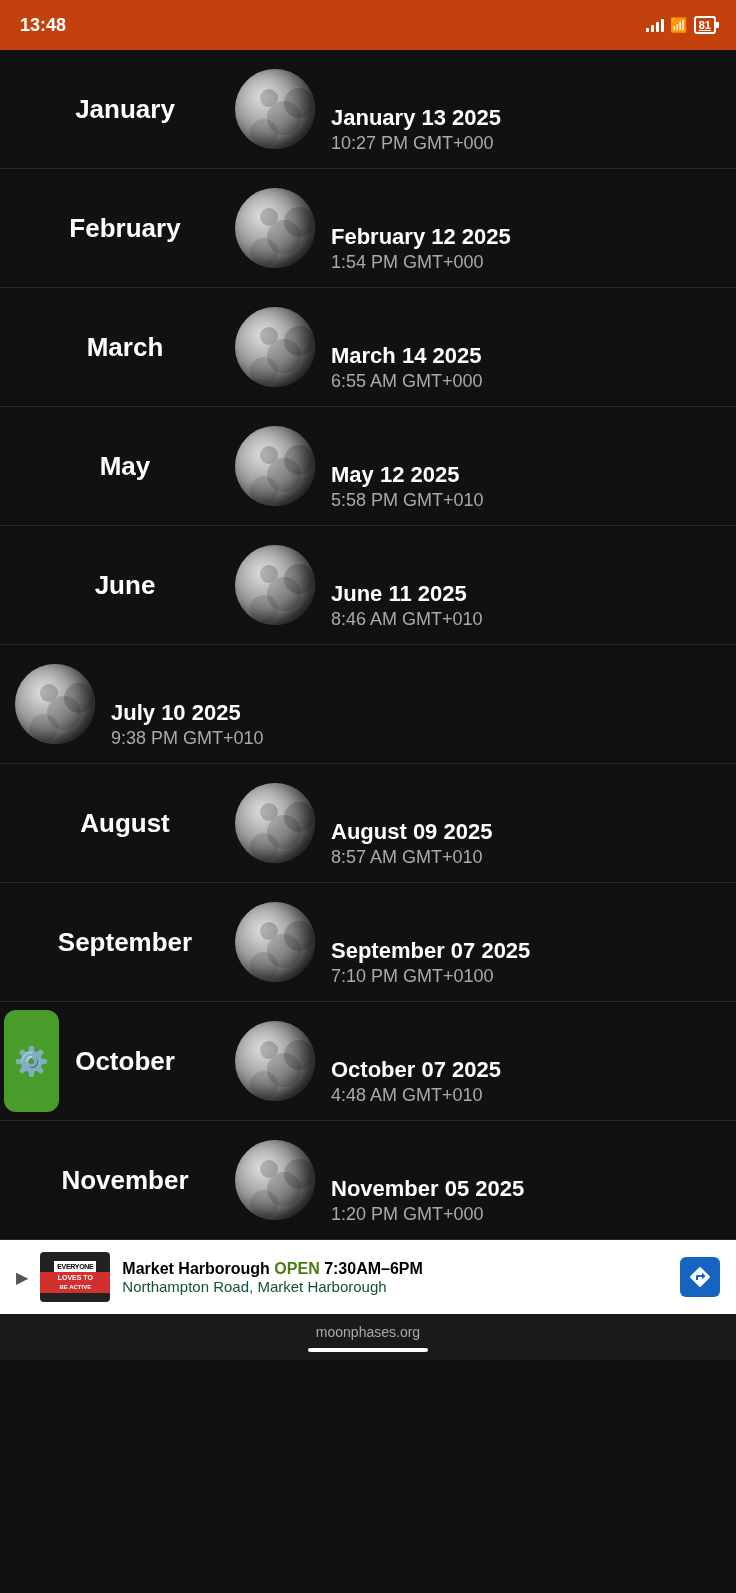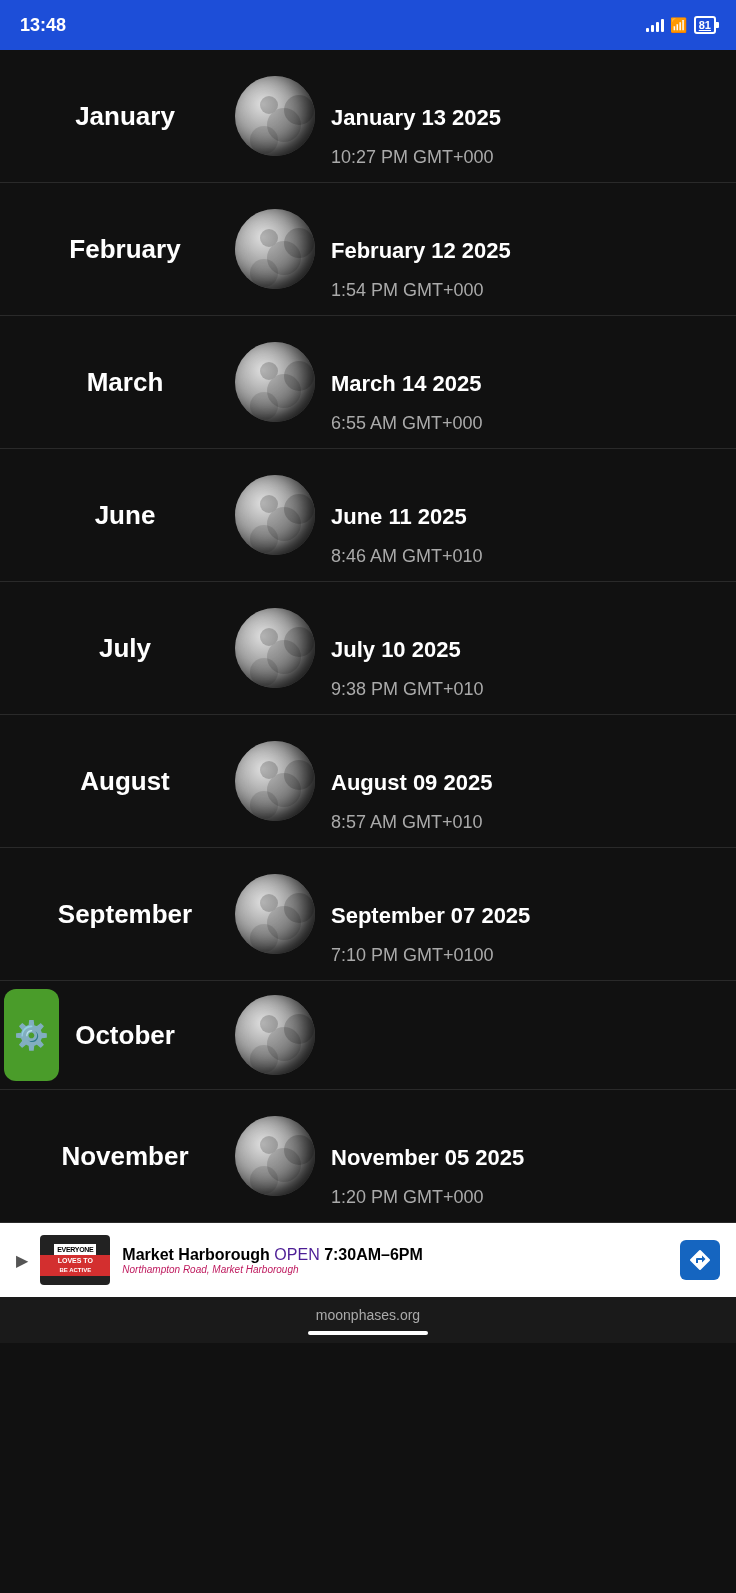--- a/index.html
+++ b/index.html
@@ -10,21 +10,21 @@
       background: #111;
       font-family: -apple-system, BlinkMacSystemFont, 'Helvetica Neue', Arial, sans-serif;
       color: #fff;
       overflow-x: hidden;
     }
 
     
     .status-bar {
       width: 736px;
       height: 50px;
-      background: #1d4ed8;
+      background: #c2410c;
       display: flex;
       align-items: center;
       justify-content: space-between;
       padding: 0 20px;
     }
     .status-time {
       font-size: 18px;
       font-weight: 600;
       color: #fff;
     }
@@ -127,21 +127,21 @@
     .moon-date {
       font-size: 22px;
       font-weight: 700;
       color: #fff;
       white-space: nowrap;
       margin-top: 41px;
     }
     .moon-time {
       font-size: 18px;
       color: #aaa;
-      margin-top: 16px;
+      margin-top: 2px;
       white-space: nowrap;
     }
 
     
     .gear-overlay {
       position: absolute;
       left: 0;
       top: 0;
       bottom: 0;
       width: 55px;
@@ -216,31 +216,30 @@
     }
     .ad-text {
       flex: 1;
     }
     .ad-title {
       font-size: 16px;
       font-weight: 700;
       color: #000;
     }
     .ad-open {
-      color: #4c1d95;
-      font-weight: 400;
+      color: #4d7c0f;
+      font-weight: 700;
     }
     .ad-hours {
       color: #000;
       margin-top: 40px;
     }
     .ad-address {
-      font-size: 10px;
-      color: #be185d;
-      font-style: italic;
+      font-size: 15px;
+      color: #14532d;
     }
     .ad-nav-icon {
       width: 40px;
       height: 40px;
       background: #1565c0;
       border-radius: 6px;
       display: flex;
       align-items: center;
       justify-content: center;
       flex-shrink: 0;
@@ -311,30 +310,38 @@
 
       <div class="month-name">March</div>
       <div class="moon-img"></div>
       <div class="moon-details">
         <div class="moon-date">March 14 2025</div>
         <div class="moon-time">6:55 AM GMT+000</div>
       </div>
     </div>
     <div class="month-row">
 
+      <div class="month-name">May</div>
+      <div class="moon-img"></div>
+      <div class="moon-details">
+        <div class="moon-date">May 12 2025</div>
+        <div class="moon-time">5:58 PM GMT+010</div>
+      </div>
+    </div>
+    <div class="month-row">
+
       <div class="month-name">June</div>
       <div class="moon-img"></div>
       <div class="moon-details">
         <div class="moon-date">June 11 2025</div>
         <div class="moon-time">8:46 AM GMT+010</div>
       </div>
     </div>
     <div class="month-row">
 
-      <div class="month-name">July</div>
       <div class="moon-img"></div>
       <div class="moon-details">
         <div class="moon-date">July 10 2025</div>
         <div class="moon-time">9:38 PM GMT+010</div>
       </div>
     </div>
     <div class="month-row">
 
       <div class="month-name">August</div>
       <div class="moon-img"></div>
@@ -351,20 +358,24 @@
         <div class="moon-date">September 07 2025</div>
         <div class="moon-time">7:10 PM GMT+0100</div>
       </div>
     </div>
     <div class="month-row">
       <div class="gear-overlay">
         <span class="gear-overlay-inner">⚙️</span>
       </div>
       <div class="month-name">October</div>
       <div class="moon-img"></div>
+      <div class="moon-details">
+        <div class="moon-date">October 07 2025</div>
+        <div class="moon-time">4:48 AM GMT+010</div>
+      </div>
     </div>
     <div class="month-row">
 
       <div class="month-name">November</div>
       <div class="moon-img"></div>
       <div class="moon-details">
         <div class="moon-date">November 05 2025</div>
         <div class="moon-time">1:20 PM GMT+000</div>
       </div>
     </div>

